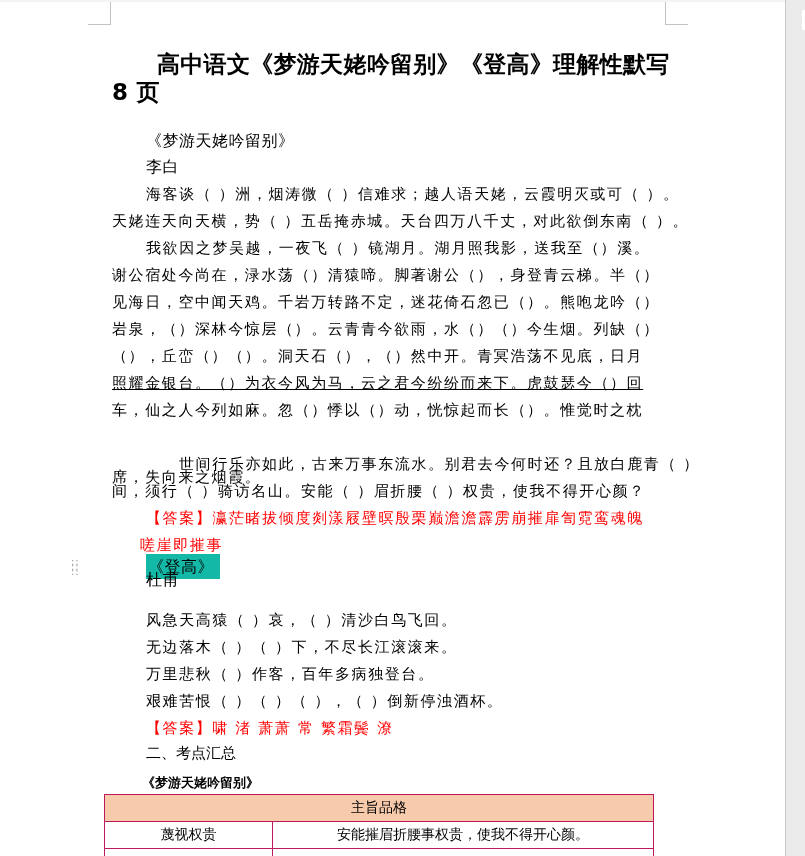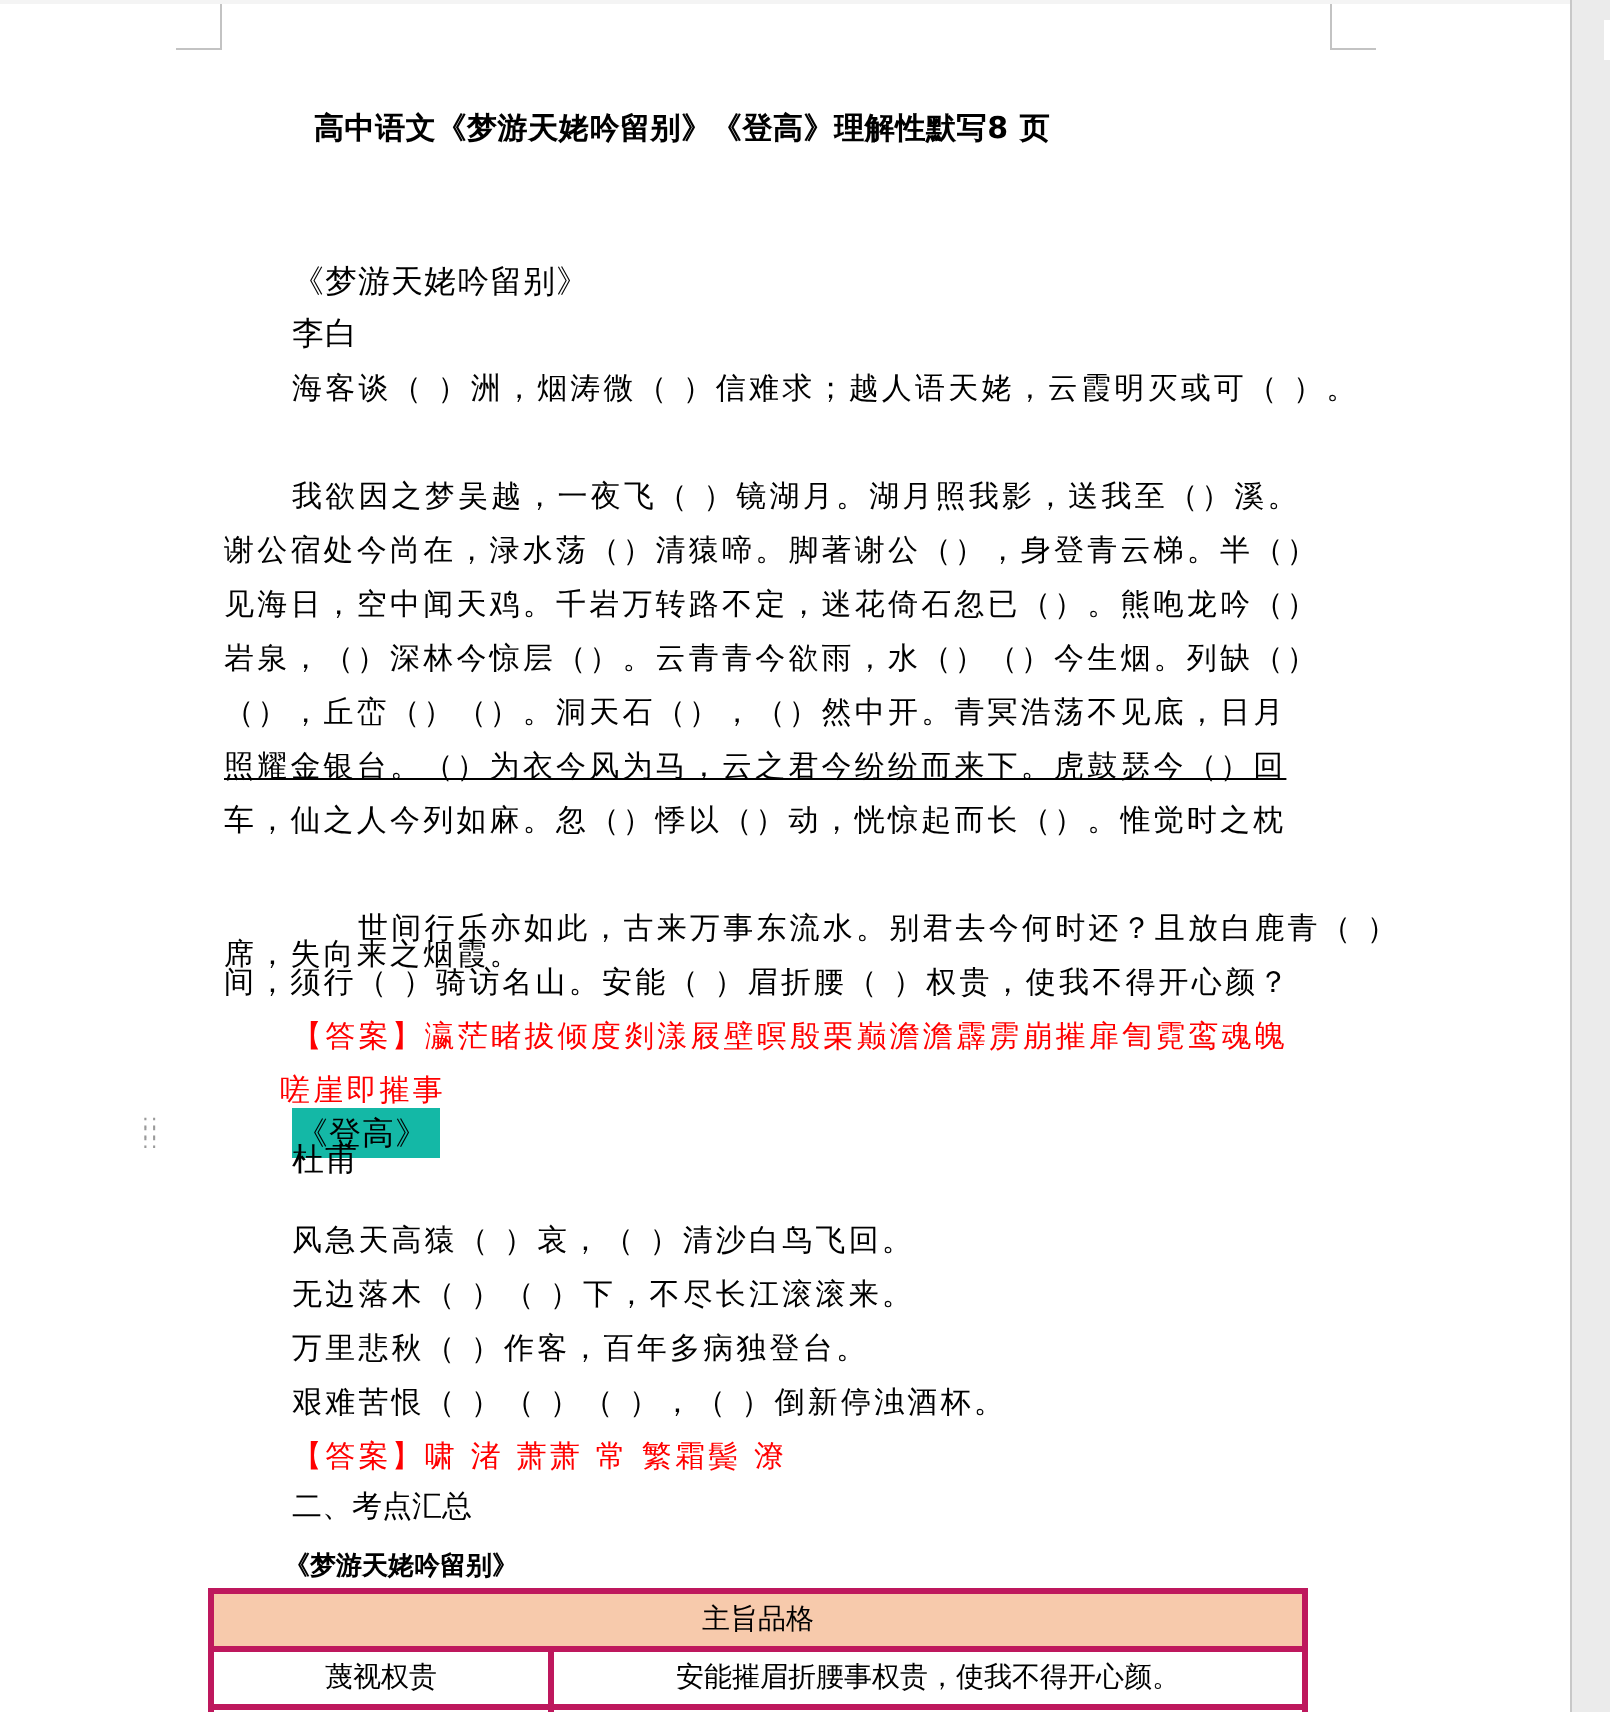--- a/index.html
+++ b/index.html
@@ -16,21 +16,21 @@
     }
     .topstrip { position: absolute; left: 0; top: 0; width: 785px; height: 2px; background: #f4f4f4; }
     .corner { position: absolute; border-color: #c3c3c3; border-style: solid; width: 22px; height: 22px; }
     .corner-tl { left: 88px; top: 2px; border-width: 0 1px 1px 0; }
     .corner-tr { left: 665px; top: 2px; border-width: 0 0 1px 1px; }
     .scroll-thumb { position: absolute; left: 802px; top: 10px; width: 3px; height: 20px; background: #fff; }
 
     .title {
       position: absolute; left: 112px; top: 50px; width: 560px;
       font-family: "DejaVu Sans", "Liberation Sans", sans-serif;
-      font-weight: bold; font-size: 15px; line-height: 28px;
+      font-weight: bold; font-size: 23px; line-height: 28px;
       text-indent: 45px; letter-spacing: 0.3px;
     }
     .line {
       position: absolute; left: 112px; width: 552px;
       font-size: 15px; line-height: 20px; white-space: nowrap;
       letter-spacing: 1.6px;
     }
     .indent { left: 146px; }
     .sans { font-family: "DejaVu Sans", "Liberation Sans", sans-serif; letter-spacing: 0.5px; font-size: 16px; }
     .red { color: #ff0000; }
@@ -42,39 +42,40 @@
     .drag-handle span { display: block; letter-spacing: 1px; }
     .heading2 { position: absolute; left: 146px; top: 744px; font-family: "DejaVu Sans", "Liberation Sans", sans-serif; font-size: 15px; }
     .subhead { position: absolute; left: 142px; top: 774px; font-family: "DejaVu Sans", "Liberation Sans", sans-serif; font-size: 13px; font-weight: bold; }
 
     table.summary {
       position: absolute; left: 104px; top: 794px; width: 550px;
       border-collapse: collapse;
       font-family: "DejaVu Sans", "Liberation Sans", sans-serif; font-size: 14px;
     }
     table.summary td, table.summary th {
-      border: 3px solid #be185d; height: 26px; padding: 0; text-align: center; font-weight: normal;
+      border: 1px solid #be185d; height: 26px; padding: 0; text-align: center; font-weight: normal;
     }
     table.summary th { background: #f7caac; }
     table.summary td.c1 { width: 167px; }
   </style>
 </head>
 <body>
 
 <div class="page">
   <div class="topstrip"></div>
   <div class="corner corner-tl"></div>
   <div class="corner corner-tr"></div>
 
   <div class="title">高中语文《梦游天姥吟留别》《登高》理解性默写8 页</div>
 
   <div class="line indent sans" style="top:131px;">《梦游天姥吟留别》</div>
   <div class="line indent sans" style="top:157px;">李白</div>
 
   <div class="line indent" style="top:184px;">海客谈（ ）洲，烟涛微（ ）信难求；越人语天姥，云霞明灭或可（ ）。</div>
+  <div class="line" style="top:211px;">天姥连天向天横，势（ ）五岳掩赤城。天台四万八千丈，对此欲倒东南（ ）。</div>
   <div class="line indent" style="top:238px;">我欲因之梦吴越，一夜飞（ ）镜湖月。湖月照我影，送我至（）溪。</div>
   <div class="line" style="top:265px;">谢公宿处今尚在，渌水荡（）清猿啼。脚著谢公（），身登青云梯。半（）</div>
   <div class="line" style="top:292px;">见海日，空中闻天鸡。千岩万转路不定，迷花倚石忽已（）。熊咆龙吟（）</div>
   <div class="line" style="top:346px;">（），丘峦（）（）。洞天石（），（）然中开。青冥浩荡不见底，日月</div>
   <div class="line" style="top:319px;">岩泉，（）深林今惊层（）。云青青今欲雨，水（）（）今生烟。列缺（）</div>
   <div class="line" style="top:373px;text-decoration:underline;">照耀金银台。（）为衣今风为马，云之君今纷纷而来下。虎鼓瑟今（）回</div>
   <div class="line" style="top:400px;">车，仙之人今列如麻。忽（）悸以（）动，恍惊起而长（）。惟觉时之枕</div>
   <div class="line" style="top:427px;margin-top:40px;">席，失向来之烟霞。</div>
   <div class="line indent" style="top:454px;margin-left:33px;">世间行乐亦如此，古来万事东流水。别君去今何时还？且放白鹿青（ ）</div>
   <div class="line" style="top:481px;">间，须行（ ）骑访名山。安能（ ）眉折腰（ ）权贵，使我不得开心颜？</div>

